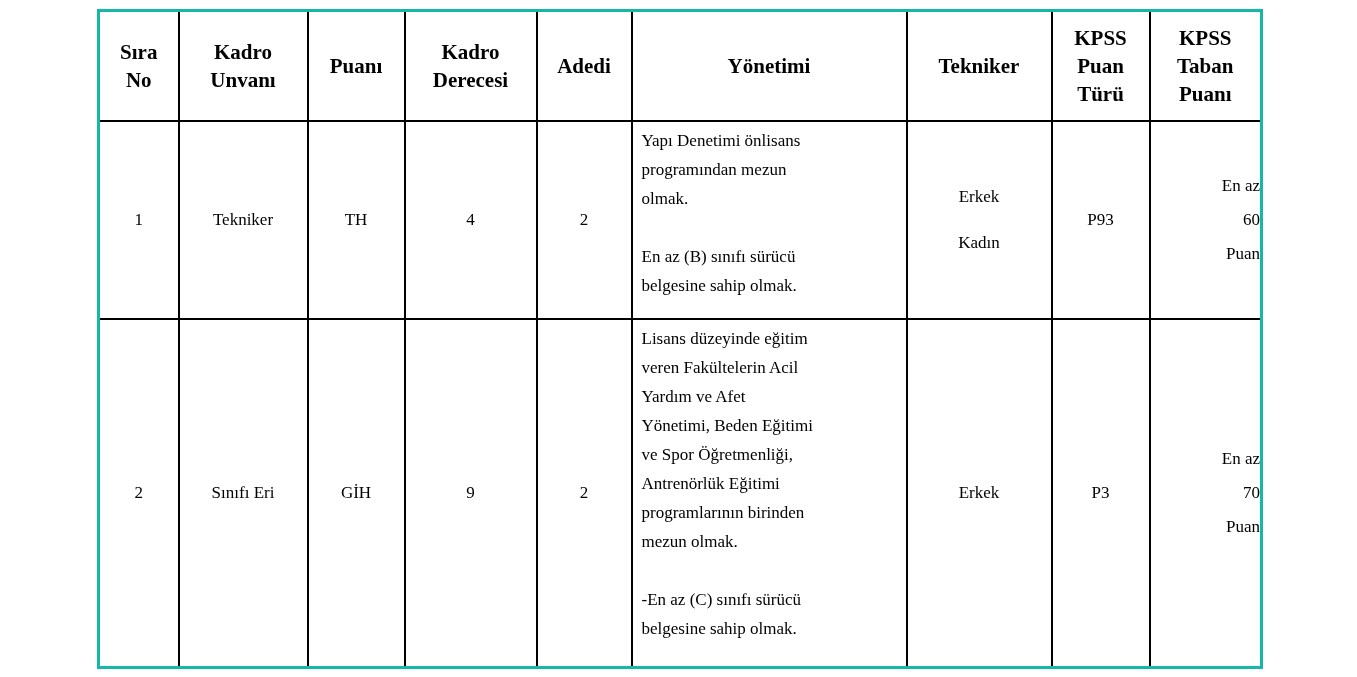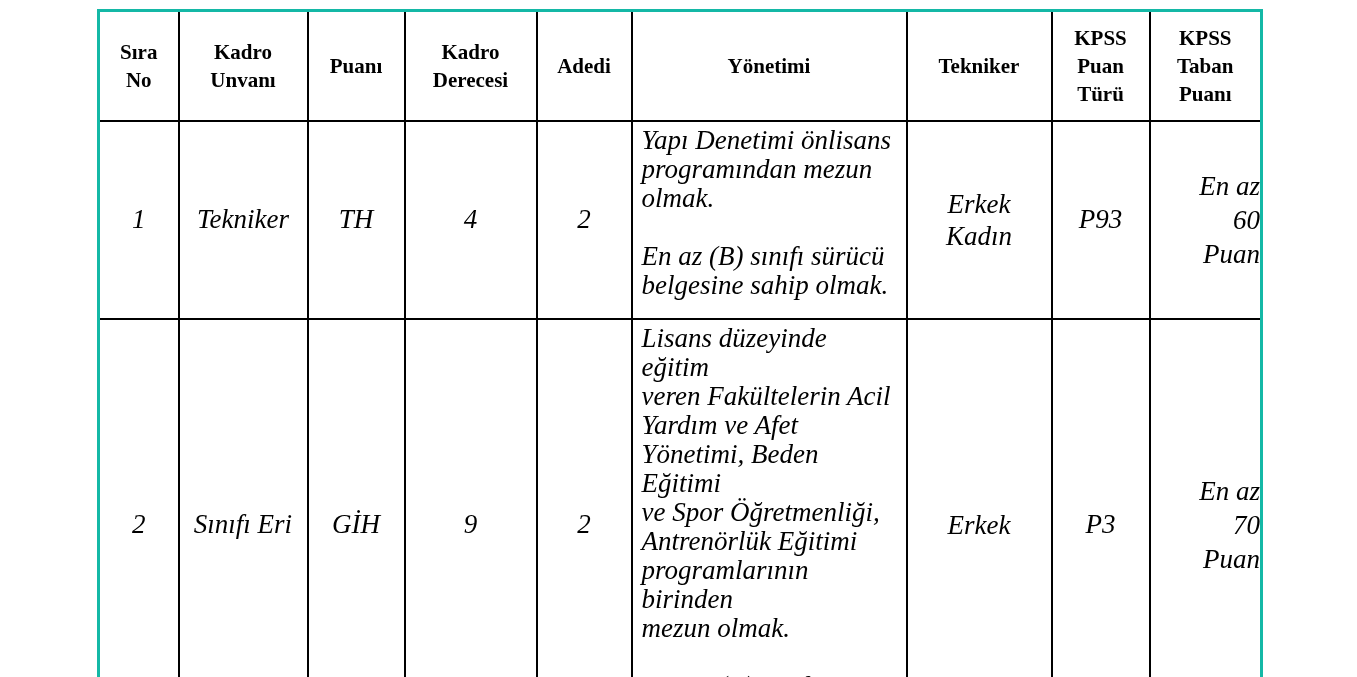--- a/index.html
+++ b/index.html
@@ -27,37 +27,36 @@
   }
   .doc-table th {
     font-weight: bold;
     font-size: 21px;
     line-height: 28px;
     text-align: center;
     vertical-align: middle;
     white-space: pre-line;
   }
   .doc-table td {
-    font-size: 27px;
+    font-size: 17px;
     line-height: 29px;
     text-align: center;
     vertical-align: middle;
     white-space: pre-line;
-    font-style: italic;
   }
   tr.row-header { height: 110px; }
   tr.row-1 { height: 198px; }
   tr.row-2 { height: 349px; }
   td.cell-niteligi {
     text-align: left;
     vertical-align: top;
     padding: 4px 8px 0 9px;
     line-height: 29px;
   }
-  td.cell-cinsiyeti { line-height: 32px; }
+  td.cell-cinsiyeti { line-height: 46px; }
   td.cell-taban { line-height: 34px; text-align: right; }
 </style>
 </head>
 <body>
 
 <table class="doc-table">
   <colgroup>
     <col style="width:80px">
     <col style="width:129px">
     <col style="width:97px">

